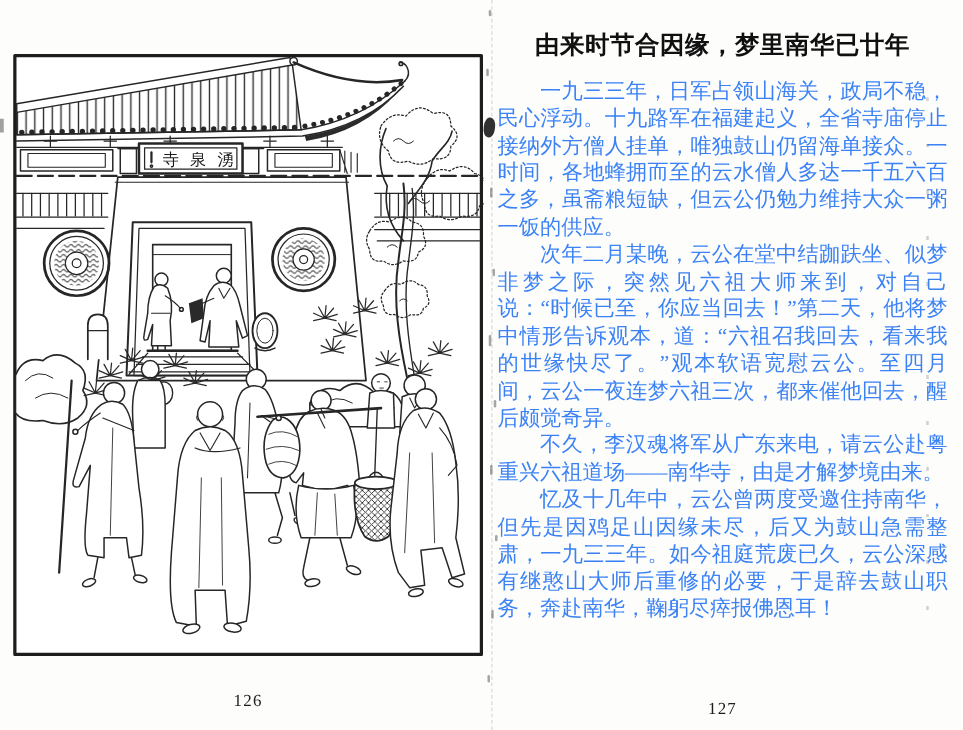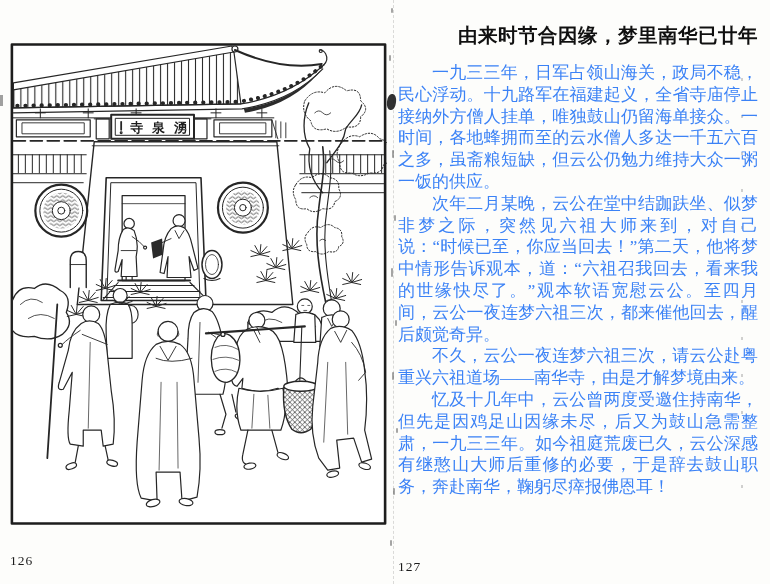--- a/index.html
+++ b/index.html
@@ -2,27 +2,27 @@
 <html><head>
 <meta charset="utf-8">
 <style>
   html,body{margin:0;padding:0;}
   body{
     width:770px;height:584px;position:relative;overflow:hidden;
     background:#fdfdfb;
     font-family:"Liberation Serif","DejaVu Serif",serif;
     color:#161616;
   }
-  .illustration{position:absolute;left:10px;top:43px;width:377px;height:482px;margin:0;font-weight:bold;}
+  .illustration{position:absolute;left:10px;top:43px;width:377px;height:482px;margin:0;}
   .illustration svg{display:block;width:377px;height:482px;}
-  .pagenum{position:absolute;font-size:13.5px;letter-spacing:1px;color:#1c1c1c;text-align:left;}
+  .pagenum{position:absolute;font-size:13.5px;letter-spacing:1px;color:#1c1c1c;text-align:center;}
   #num-left{left:10px;top:553px;width:377px;}
   #num-right{left:398px;top:559px;width:360px;}
   .right-content{position:absolute;left:398px;top:22px;width:360px;}
-  .chapter-title{font-size:19.5px;font-weight:bold;text-align:right;margin:0 0 13px 0;letter-spacing:.5px;color:#101010;white-space:nowrap;}
+  .chapter-title{font-size:19.5px;font-weight:bold;text-align:center;margin:0 0 13px 0;letter-spacing:.5px;color:#101010;white-space:nowrap;}
   .body-par{font-size:17px;line-height:21.8px;text-align:justify;text-indent:2em;margin:0;color:#3b82f6;}
   
   .gutter-line{position:absolute;left:393px;top:0;width:1px;height:584px;border-left:1px dashed rgba(40,40,40,.16);}
   .gutter-blob{position:absolute;left:387px;top:94px;width:9px;height:16px;background:#15151:; background:#151515;border-radius:45%;transform:rotate(7deg);opacity:.88;}
   .gutter-tick{position:absolute;width:2px;background:#3a3a3a;opacity:.45;border-radius:1px;}
   .edge-noise{position:absolute;left:741px;top:78px;width:2px;height:430px;opacity:.3;
     background:repeating-linear-gradient(180deg,#666 0 3px,transparent 3px 37px);}
   .left-edge-tick{position:absolute;left:0;top:95px;width:3px;height:11px;background:#444;opacity:.5;}
 </style>
 </head>
@@ -289,17 +289,17 @@
 <span class="gutter-tick" style="left:396px;top:428px;height:5px;"></span>
 <span class="gutter-tick" style="left:393px;top:488px;height:7px;"></span>
 <span class="gutter-tick" style="left:390px;top:540px;height:6px;"></span>
 <div class="edge-noise"></div>
 <div class="left-edge-tick"></div>
 
 <div class="right-content">
   <h1 class="chapter-title">由来时节合因缘，梦里南华已廿年</h1>
   <p class="body-par">一九三三年，日军占领山海关，政局不稳，民心浮动。十九路军在福建起义，全省寺庙停止接纳外方僧人挂单，唯独鼓山仍留海单接众。一时间，各地蜂拥而至的云水僧人多达一千五六百之多，虽斋粮短缺，但云公仍勉力维持大众一粥一饭的供应。</p>
   <p class="body-par">次年二月某晚，云公在堂中结跏趺坐、似梦非梦之际，突然见六祖大师来到，对自己说：“时候已至，你应当回去！”第二天，他将梦中情形告诉观本，道：“六祖召我回去，看来我的世缘快尽了。”观本软语宽慰云公。至四月间，云公一夜连梦六祖三次，都来催他回去，醒后颇觉奇异。</p>
-  <p class="body-par">不久，云公一夜连梦六祖三次，请云公赴粤重兴六祖道场——南华寺，由是才解梦境由来。</p>
+  <p class="body-par">不久，李汉魂将军从广东来电，请云公赴粤重兴六祖道场——南华寺，由是才解梦境由来。</p>
   <p class="body-par">忆及十几年中，云公曾两度受邀住持南华，但先是因鸡足山因缘未尽，后又为鼓山急需整肃，一九三三年。如今祖庭荒废已久，云公深感有继憨山大师后重修的必要，于是辞去鼓山职务，奔赴南华，鞠躬尽瘁报佛恩耳！</p>
 </div>
 
 <div class="pagenum" id="num-right">127</div>
 
 </body></html>

